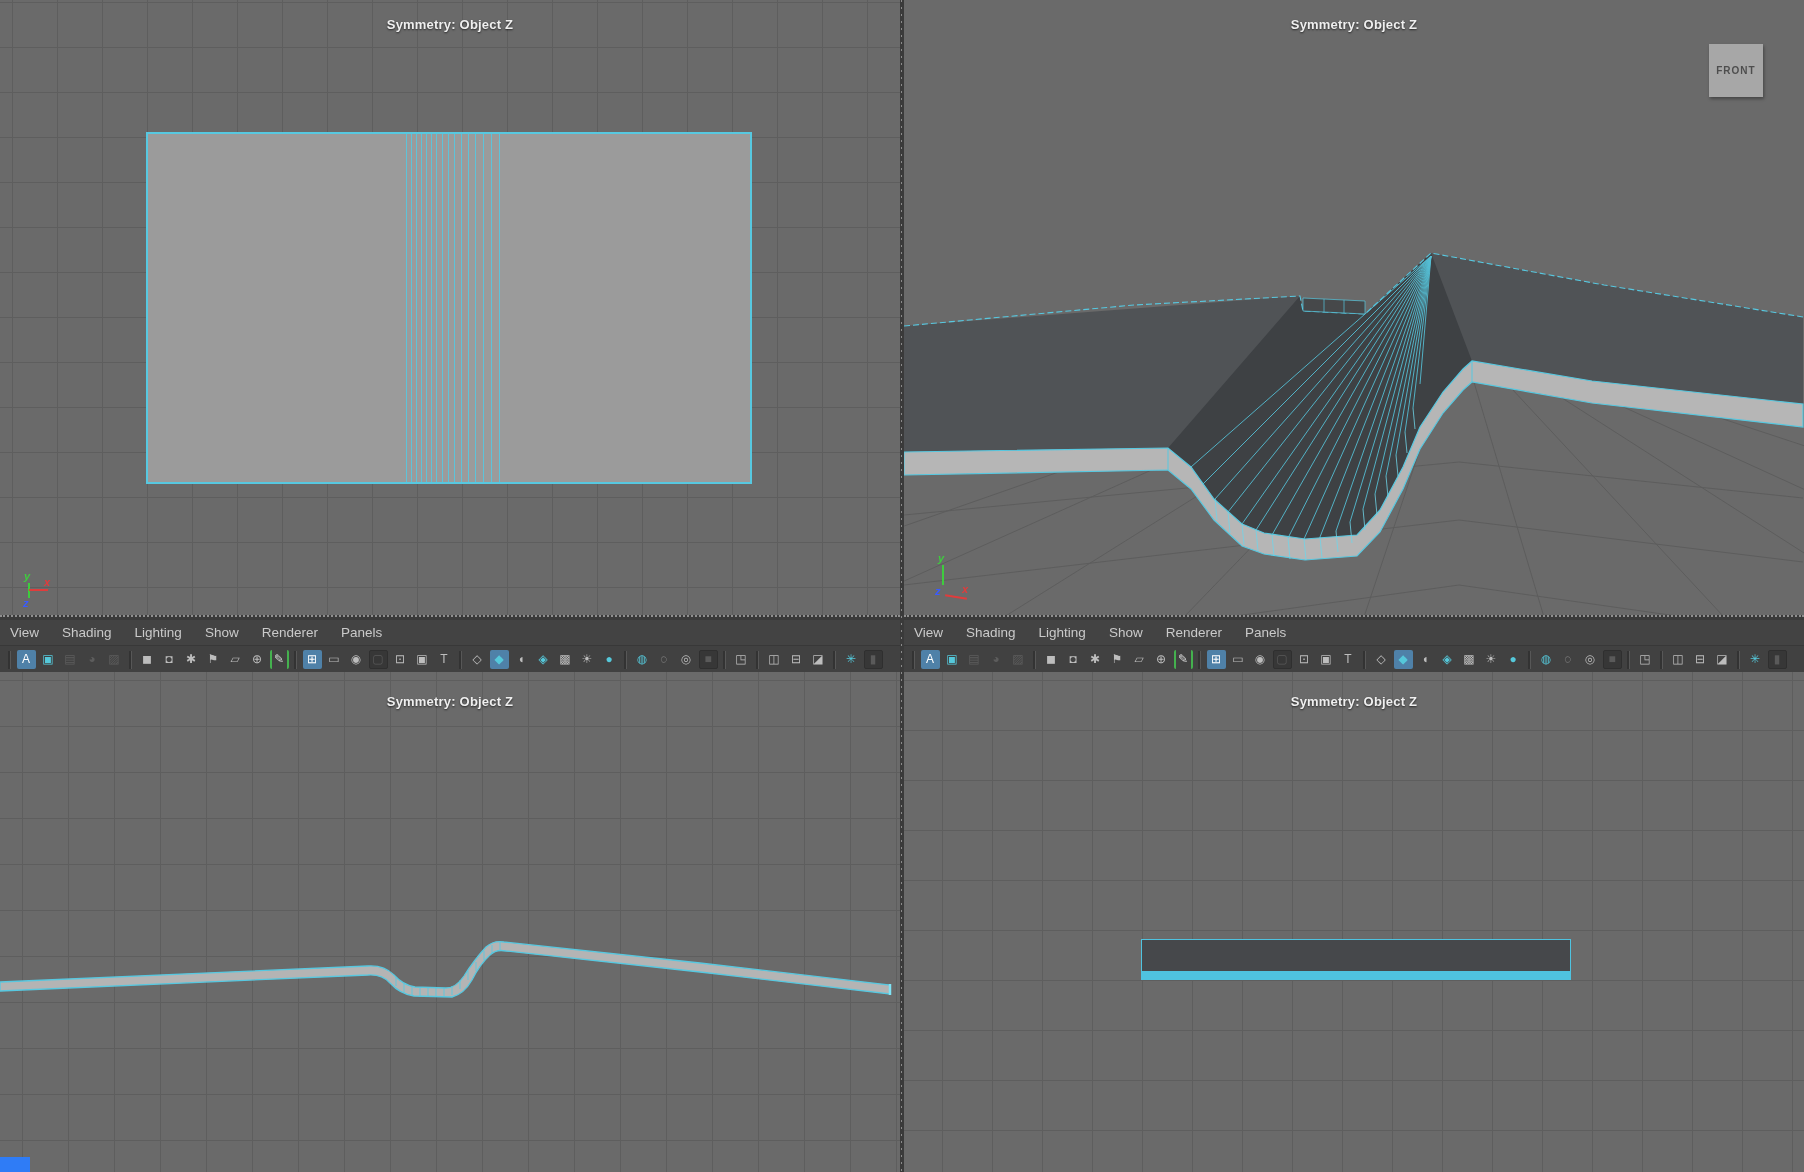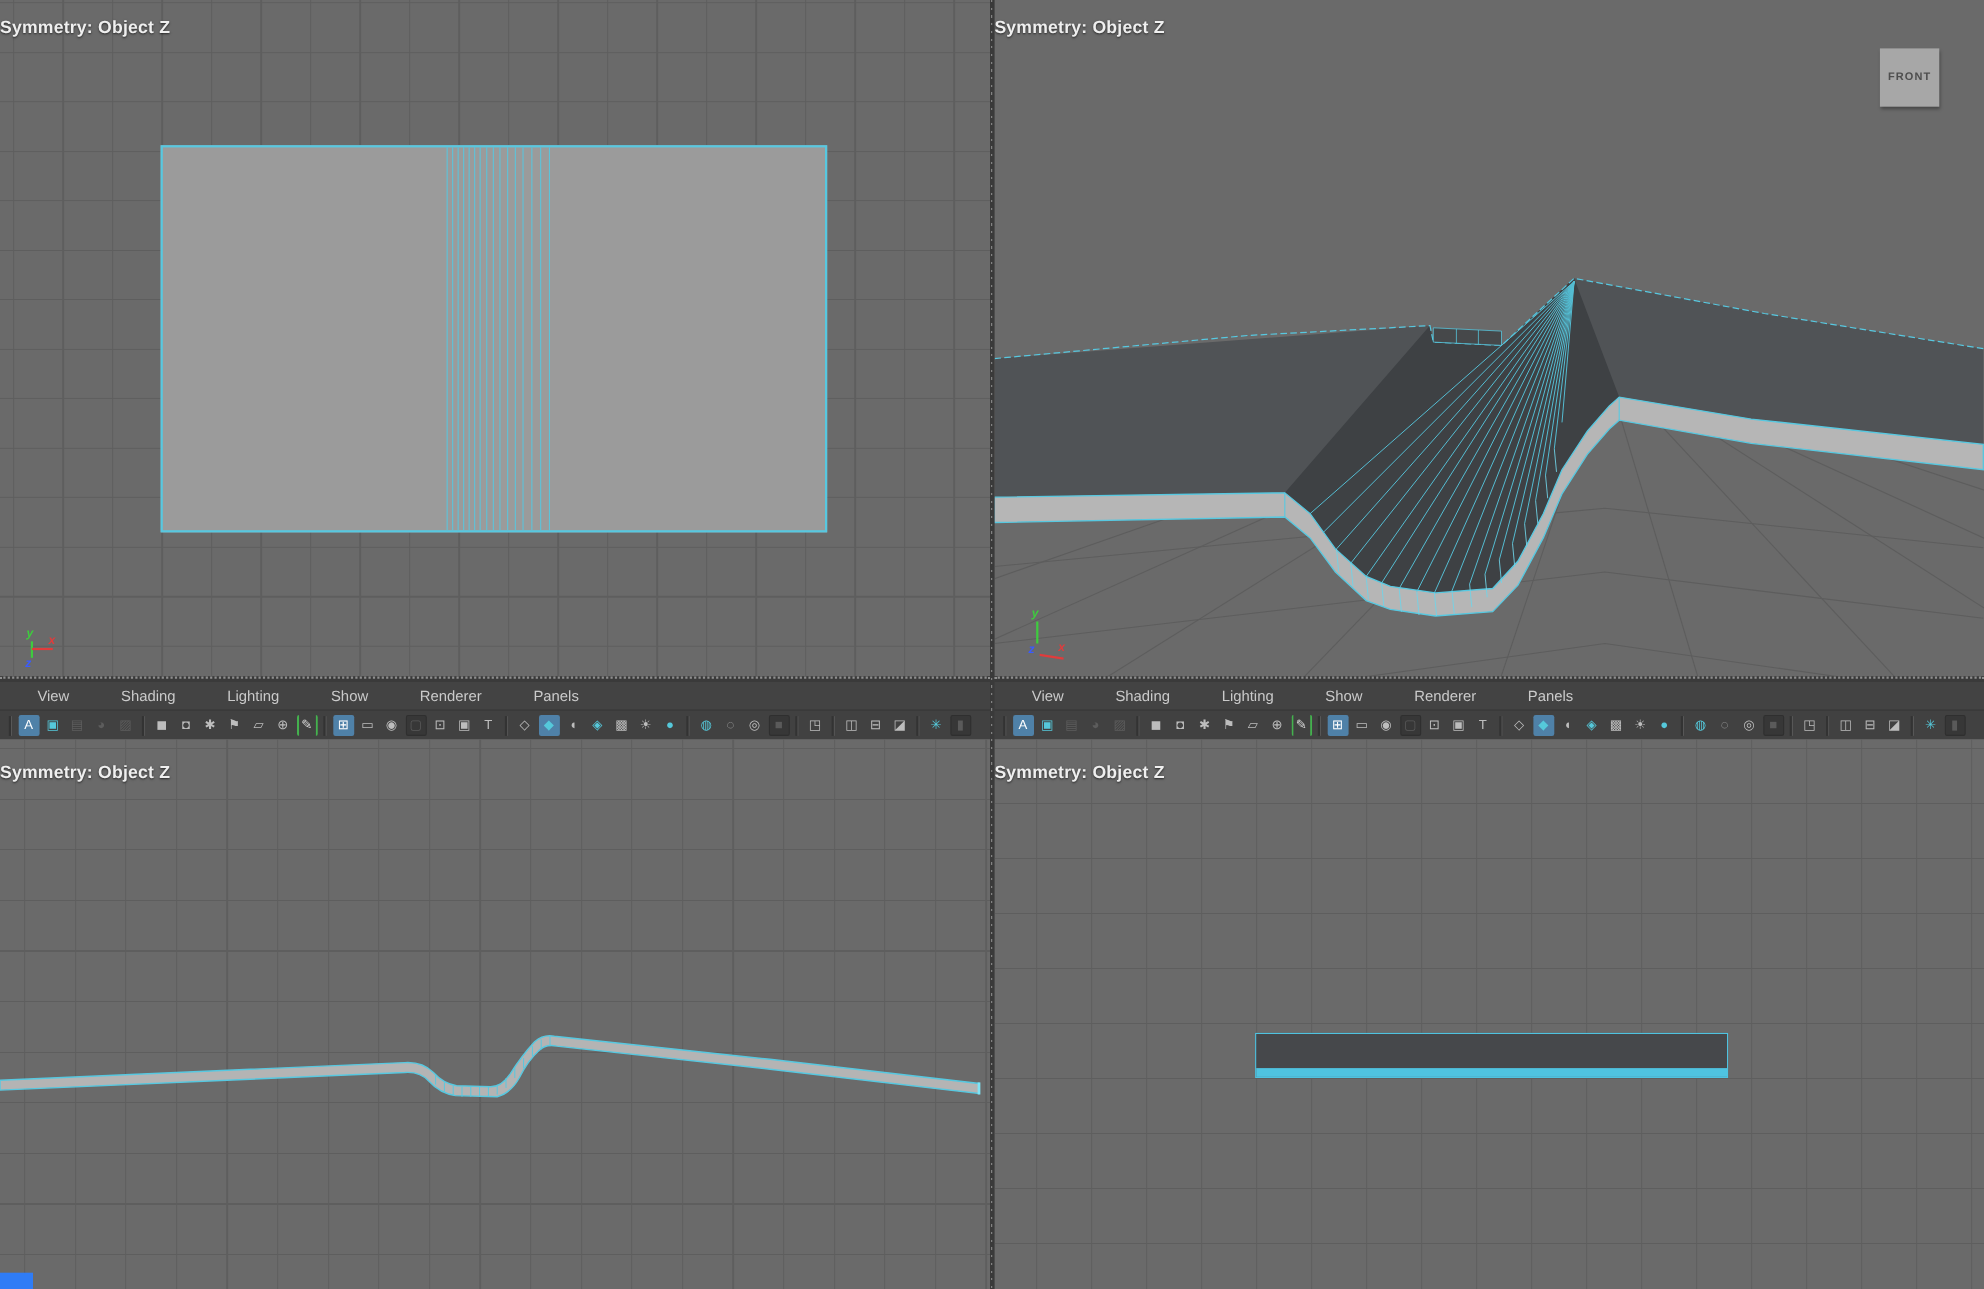--- a/index.html
+++ b/index.html
@@ -17,22 +17,22 @@
     background-image:
       repeating-linear-gradient(to right,#5e5e5e 0 1px,transparent 1px 46px),
       repeating-linear-gradient(to bottom,#5e5e5e 0 1px,transparent 1px 46px);
     background-position:22px 8px;background-color:#6a6a6a;}
   .vp-br{left:904px;top:672px;width:900px;height:500px;
     background-image:
       repeating-linear-gradient(to right,#5e5e5e 0 1px,transparent 1px 50px),
       repeating-linear-gradient(to bottom,#5e5e5e 0 1px,transparent 1px 50px);
     background-position:38px 8px;background-color:#6a6a6a;}
 
-  .sym-label{position:absolute;left:0;right:0;
-    font-size:16px;font-weight:bold;color:#efefef;
+  .sym-label{position:absolute;left:0;right:0;text-align:center;
+    font-size:13px;font-weight:bold;color:#efefef;
     text-shadow:0 1px 2px rgba(0,0,0,.65);letter-spacing:.2px;}
   .vp-tl .sym-label,.vp-tr .sym-label{top:17px;}
   .vp-bl .sym-label,.vp-br .sym-label{top:22px;}
 
   
   .mesh-rect{position:absolute;left:146px;top:132px;width:606px;height:352px;
     background:var(--mesh_light,#9b9b9b);border:2px solid var(--wireframe_cyan,#57c8e0);box-sizing:border-box;}
   .loop{position:absolute;top:0;bottom:0;width:1.4px;background:var(--wireframe_cyan,#57c8e0);opacity:.9;}
 
   
@@ -46,21 +46,21 @@
   .front-tag{position:absolute;left:805px;top:44px;width:54px;height:53px;
     background:var(--front_tag_bg,#a7a7a7);box-shadow:1px 2px 3px rgba(0,0,0,.35);
     display:flex;align-items:center;justify-content:center;
     font-size:10px;font-weight:bold;letter-spacing:1px;color:#4e4e4e;}
 
   
   .chrome{position:absolute;width:900px;height:57px;top:615px;background:#434343;}
   .chrome.left{left:0;} .chrome.right{left:904px;}
   .dotrule{height:3px;border-top:2px dotted #8f8f8f;background:#3a3a3a;}
   .menu-row{height:25px;display:flex;align-items:center;padding-left:10px;gap:23px;}
-  .menu-item{font-size:13.5px;color:#cacaca;cursor:default;margin-left:24px;}
+  .menu-item{font-size:13.5px;color:#cacaca;cursor:default;}
   .toolbar-row{height:27px;display:flex;align-items:center;padding-left:4px;
     background:#414141;border-top:1px solid #383838;}
   .tb-icon{width:19px;height:19px;margin:0 1.5px;border-radius:2px;flex:0 0 auto;
     display:flex;align-items:center;justify-content:center;
     font-size:12px;line-height:19px;color:#bdbdbd;box-sizing:border-box;}
   .tb-icon.active{background:var(--active_icon_bg,#4f81a8);color:#fff;}
   .tb-icon.active-teal{background:var(--active_icon_bg,#4f81a8);color:var(--icon_teal,#55c8da);}
   .tb-icon.teal{color:var(--icon_teal,#55c8da);}
   .tb-icon.disabled{color:#8a8a8a;opacity:.38;}
   .tb-icon.pressed{background:#373737;color:#5a5a5a;border:1px solid #2f2f2f;}

